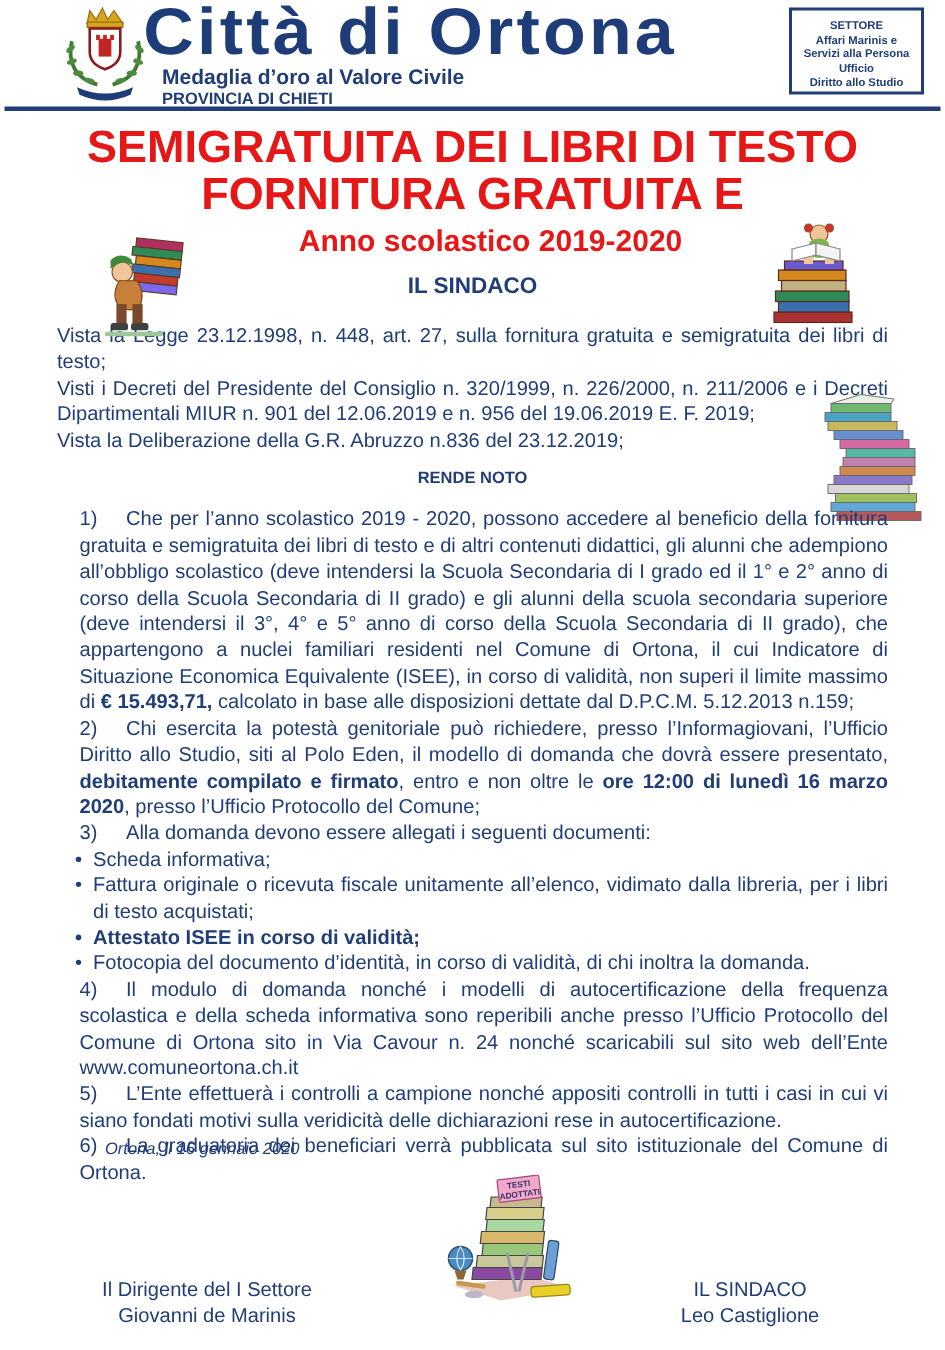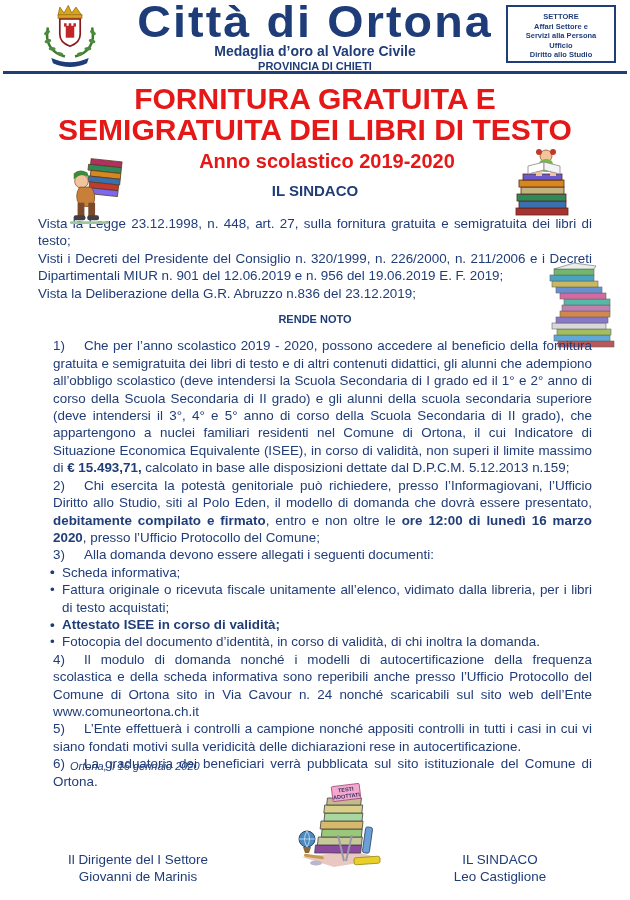--- a/index.html
+++ b/index.html
@@ -9,30 +9,30 @@
     width: 630px; height: 900px;
     margin: 0 auto;
     background: #ffffff;
     font-family: "Liberation Sans", sans-serif;
     color: #203d78;
     overflow: hidden;
   }
   
   .hdr { position: relative; height: 71px; }
   .crest { position: absolute; left: 33px; top: 2px; width: 74px; height: 68px; }
-  .hdr-center { padding: 0 108px 0 108px; text-align: center; }
+  .hdr-center { padding: 0 108px 0 108px; text-align: left; }
   .city-title {
     font-size: 44px; font-weight: bold; letter-spacing: 2px;
     line-height: 44px; white-space: nowrap; color: #1e3c78;
     transform: scaleX(1.06); transform-origin: 50% 50%;
   }
   .honor { font-size: 14px; font-weight: bold; line-height: 15px; margin-top: 0px; }
   .province { font-size: 11px; font-weight: bold; line-height: 14px; }
   .sector-box {
-    position: absolute; right: 14px; top: 5px; width: 110px; height: 58px;
+    position: absolute; right: 14px; top: 5px; width: 90px; height: 58px;
     border: 2px solid #203d78; background: #fff;
     font-size: 7.5px; font-weight: bold; text-align: center; line-height: 9.6px;
     padding-top: 5px; color: #203d78;
   }
   .hdr-rule { height: 3px; background: #203d78; margin: 0 3px; }
 
   
   .big-title { margin-top: 9px; text-align: center; color: #e51717;
     font-weight: bold; font-size: 30px; line-height: 31px; }
   .school-year { text-align: center; color: #e51717; font-weight: bold;
@@ -100,31 +100,31 @@
     </svg>
 
     <div class="hdr-center">
       <div class="city-title">Città di Ortona</div>
       <div class="honor">Medaglia d’oro al Valore Civile</div>
       <div class="province">PROVINCIA DI CHIETI</div>
     </div>
 
     <div class="sector-box">
       <span style="display:block">SETTORE</span>
-      <span style="display:block">Affari Settore e</span>
+      <span style="display:block">Affari Marinis e</span>
       <span style="display:block">Servizi alla Persona</span>
       <span style="display:block">Ufficio</span>
       <span style="display:block">Diritto allo Studio</span>
     </div>
   </div>
   <div class="hdr-rule"></div>
 
   <div class="big-title">
+    <div>SEMIGRATUITA DEI LIBRI DI TESTO</div>
     <div>FORNITURA GRATUITA E</div>
-    <div>SEMIGRATUITA DEI LIBRI DI TESTO</div>
   </div>
   <div class="school-year">Anno scolastico 2019-2020</div>
   <div class="issuer">IL SINDACO</div>
 
   <svg class="clip clip-boy" viewBox="0 0 70 72">
     <g transform="rotate(6 40 20)">
       <rect x="26" y="2" width="32" height="6" fill="#b03060" stroke="#5a3a20" stroke-width="0.8"></rect>
       <rect x="24" y="8" width="34" height="6" fill="#2e8b57" stroke="#5a3a20" stroke-width="0.8"></rect>
       <rect x="27" y="14" width="31" height="6" fill="#d4881e" stroke="#5a3a20" stroke-width="0.8"></rect>
       <rect x="25" y="20" width="33" height="6" fill="#3a6fb0" stroke="#5a3a20" stroke-width="0.8"></rect>

